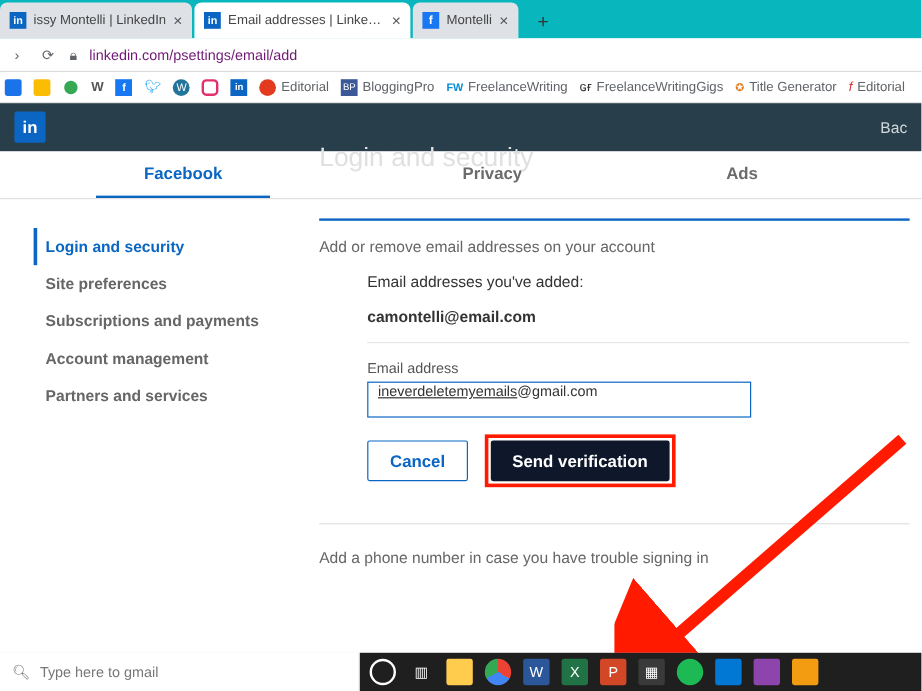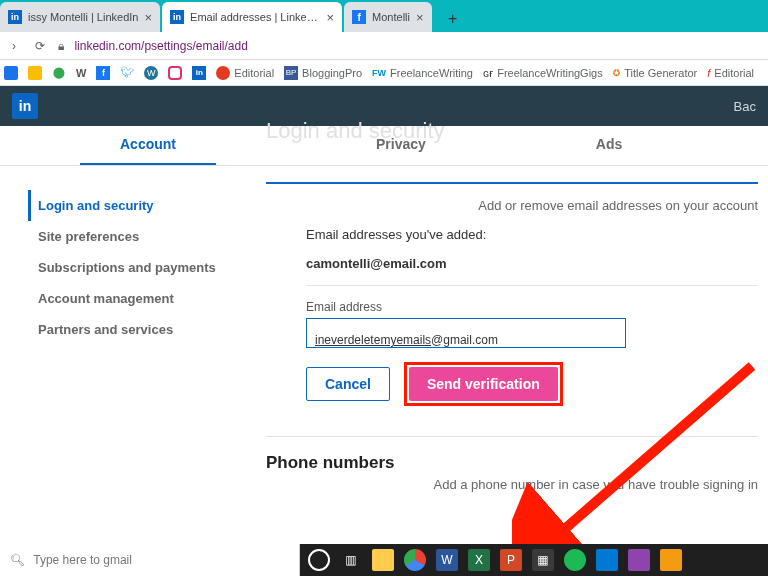--- a/index.html
+++ b/index.html
@@ -35,33 +35,33 @@
   
   .main { position:absolute; top:166px; left:0; right:0; bottom:30px; display:flex; }
   .side { width:250px; padding:24px 0 0 28px; }
   .side .sitm { font-size:13px; font-weight:600; color:#666; padding:8px 0 8px 10px; }
   .side .sitm.sel { color:#0a66c2; border-left:3px solid #0a66c2; padding-left:7px;}
 
   .content { flex:1; padding:16px 10px 0 16px; position:relative;}
   .ghost { position:absolute; left:16px; top:-48px; font-size:22px; color:#e0e0e0; font-weight:400;}
   .hr-top{ border-top:2px solid #0a66c2; margin-bottom:14px;}
   .h2 { font-size:17px; font-weight:700; color:#222; }
-  .sub { font-size:13px; color:#666; margin-top:4px;text-align:right; }
+  .sub { font-size:13px; color:#666; margin-top:4px; }
 
   .sect { padding:14px 0 0 40px;}
   .lbl { font-size:13px; color:#333; margin-bottom:14px;}
   .email { font-size:13px; color:#333; font-weight:600;}
   .hr { border-top:1px solid #e6e6e6; margin:14px 0;}
   .flab { font-size:12px; color:#555; margin-bottom:4px;}
   .inp { width:320px; height:30px; border:1px solid #0a66c2; padding:0 8px; font-size:12px; color:#333;}
   .inp u{ color:#333;}
   .btnrow { display:flex; gap:14px; margin-top:14px; align-items:center;}
   .btn { height:34px; padding:12px 18px; font-size:14px; font-weight:600; display:flex; align-items:center; border-radius:2px; cursor:pointer;}
   .btn.cancel { border:1px solid #0a66c2; color:#0a66c2; background:#fff;}
-  .btn.primary { background:#ec4899; color:#fff; }
+  .btn.primary { background:#0f172a; color:#fff; }
   .hl { border:3px solid #ff1a00; padding:2px; display:inline-flex;}
 
   .arrow { position:absolute; top:194px; right:6px; pointer-events:none;}
   .phone { margin-top:30px; border-top:1px solid #e0e0e0; padding-top:16px;}
 
   
   .taskbar { position:absolute; bottom:0; left:0; right:0; height:32px; background:#e8e8e8; display:flex; align-items:stretch; }
   .search { flex:0 0 300px; background:#fff; display:flex; align-items:center; gap:8px; padding:0 10px; font-size:12px; color:#777; border-right:1px solid #ccc;}
   .tray { flex:1; background:#1f1f1f; display:flex; align-items:center; padding-left:8px; gap:10px;}
   .tico { width:22px; height:22px; border-radius:2px; display:flex; align-items:center; justify-content:center; font-size:12px;}
@@ -148,21 +148,21 @@
       <span>Editorial</span>
     </span>
 </div>
 
 <div class="li-hdr">
   <div class="li-logo">in</div>
   <span>Bac</span>
 </div>
 
 <div class="tabnav">
-  <div class="tabitm sel">Account</div>
+  <div class="tabitm sel">Facebook</div>
   <div class="tabitm" style="margin-left:120px">Privacy</div>
   <div class="tabitm" style="margin-left:90px">Ads</div>
 </div>
 
 <div class="main">
   <div class="side">
     <div class="sitm sel">Login and security</div>
     <div class="sitm">Site preferences</div>
     <div class="sitm">Subscriptions and payments</div>
     <div class="sitm">Account management</div>
@@ -172,42 +172,41 @@
   <div class="content">
     <div class="ghost">Login and security</div>
     <div class="hr-top"></div>
     <div class="sub">Add or remove email addresses on your account</div>
 
     <div class="sect">
       <div class="lbl">Email addresses you've added:</div>
       <div class="email">camontelli@email.com</div>
       <div class="hr"></div>
       <div class="flab">Email address</div>
-      <div class="inp" style="display:flex;align-items:flex-end">
+      <div class="inp" style="display:flex;align-items:flex-start">
         <span><u>ineverdeletemyemails</u>@gmail.com</span>
       </div>
       <div class="btnrow">
         <div class="btn cancel">Cancel</div>
         <span class="hl">
           <div class="btn primary">Send verification</div>
         </span>
       </div>
     </div>
 
     <svg class="arrow" width="250" height="210">
       <defs>
           <marker id="ah" markerWidth="12" markerHeight="12" refX="2" refY="6" orient="auto">
             <path d="M0,0 L12,6 L0,12 Z" fill="#ff1a00"></path>
           </marker>
         </defs>
       <line x1="240" y1="6" x2="40" y2="180" stroke="#ff1a00" stroke-width="10" marker-end="url(#ah)"></line>
     </svg>
 
     <div class="phone">
-      <div class="h2">Phone numbers</div>
       <div class="sub">Add a phone number in case you have trouble signing in</div>
     </div>
   </div>
 </div>
 
 <div class="taskbar">
   <div class="search">
     <span>🔍︎</span>
     <span>Type here to gmail</span>
   </div>

